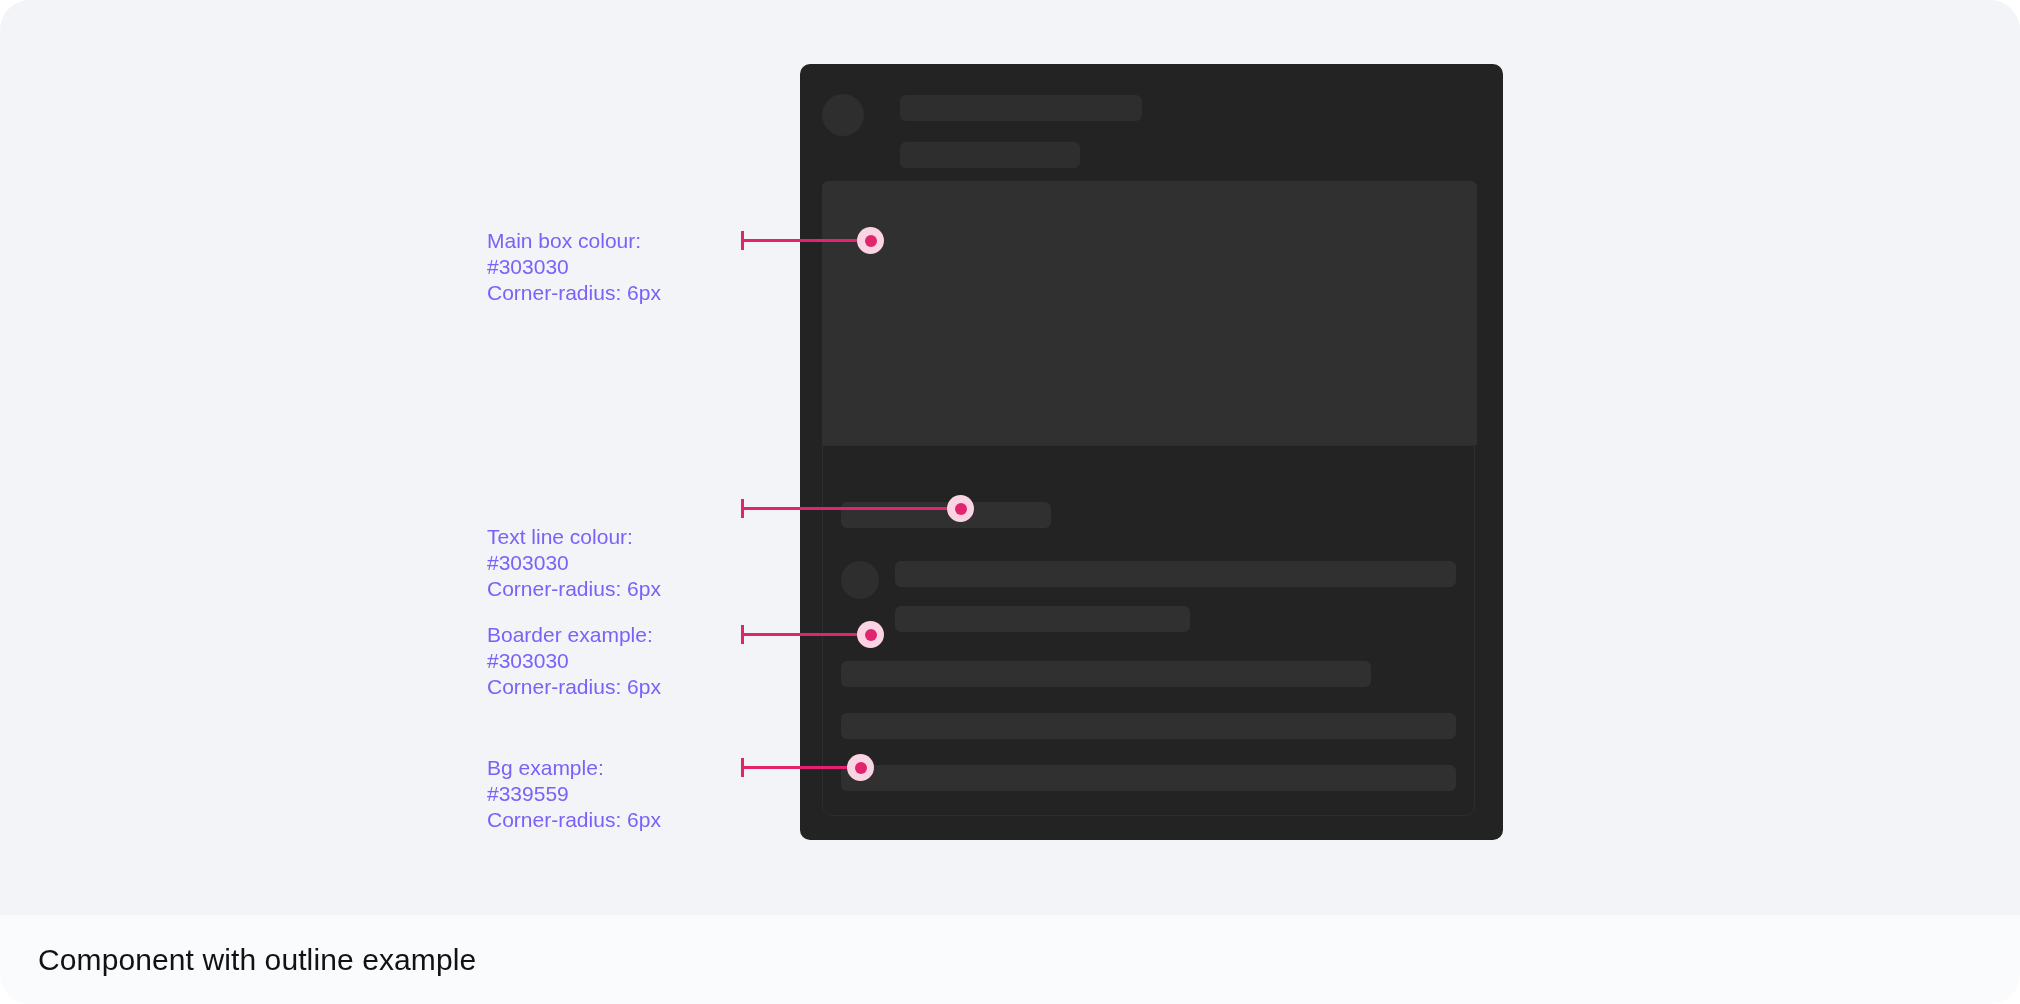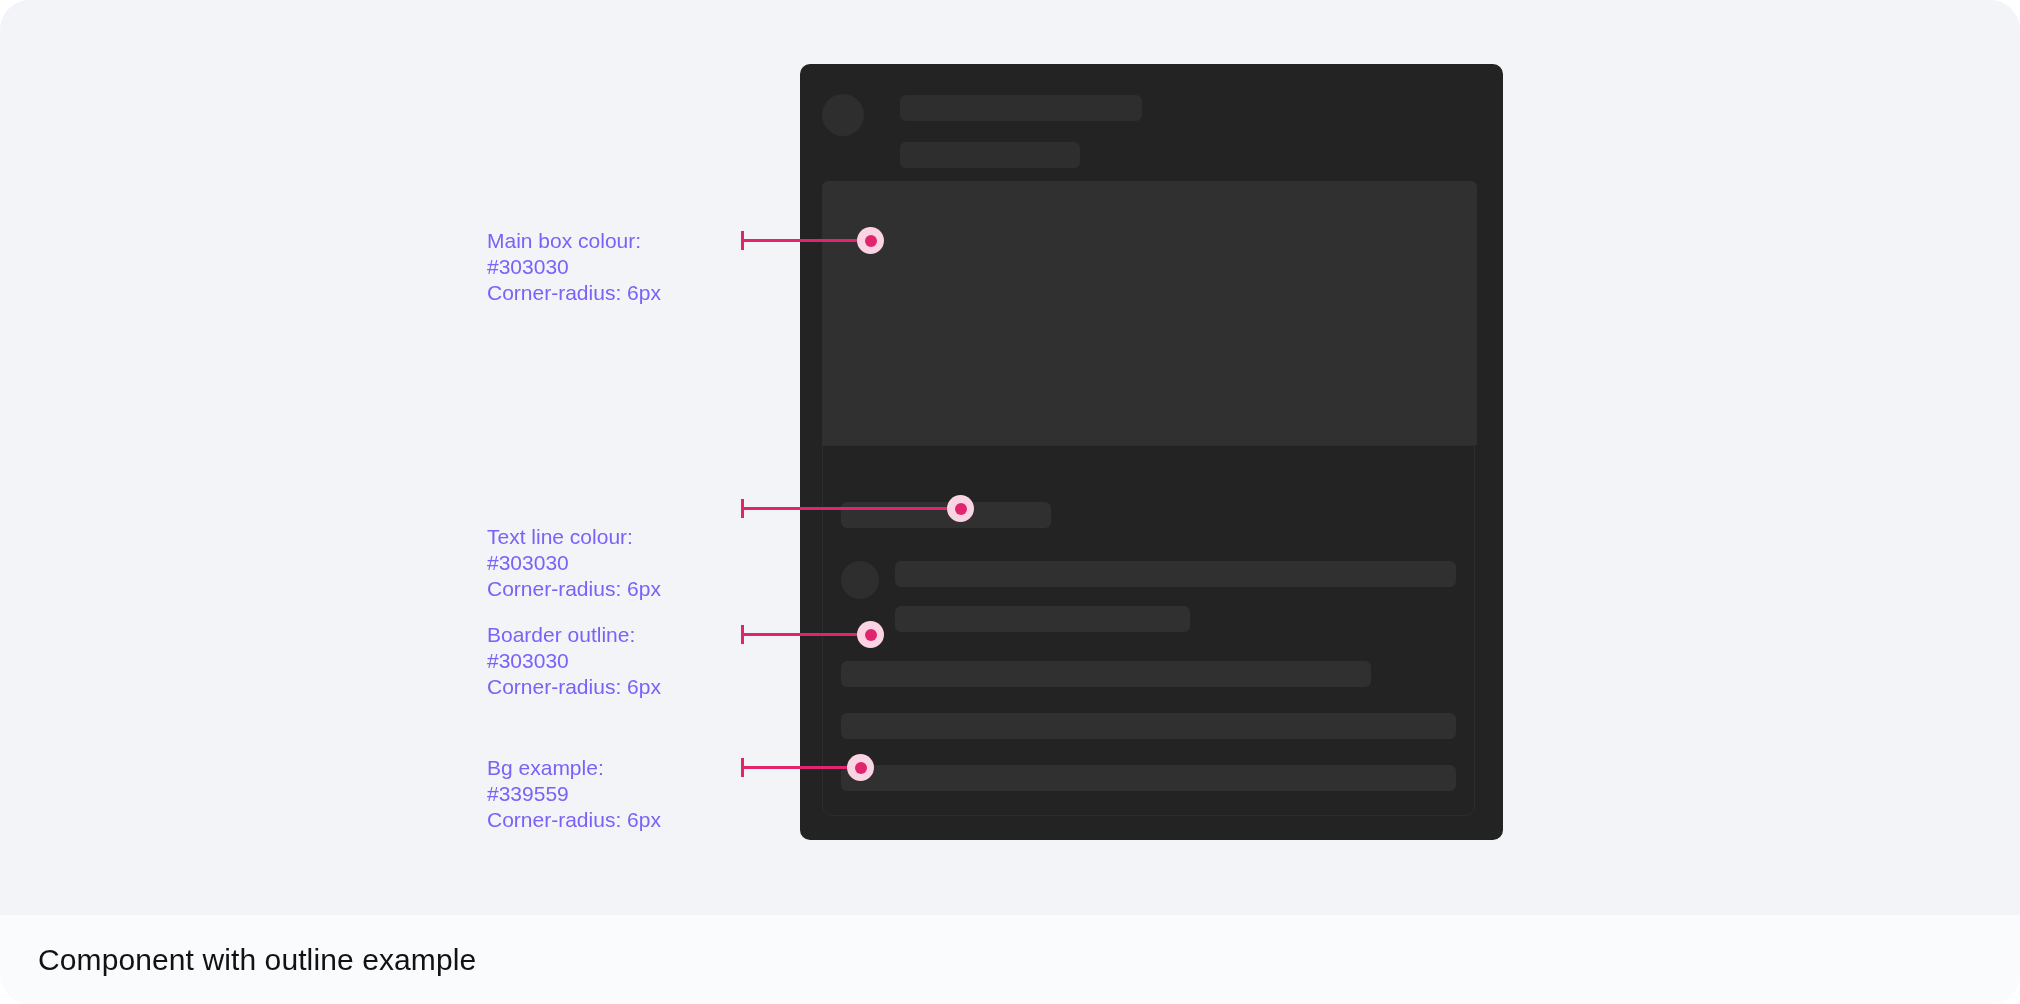--- a/index.html
+++ b/index.html
@@ -266,21 +266,21 @@
       <div>#303030</div>
       <div>Corner-radius: 6px</div>
     </div>
     <div class="leader-cap" style="left:741px; top:499px;"></div>
     <div class="leader" style="left:741px; top:507px; width:220px;"></div>
     <div class="marker" style="left:947px; top:495px;">
       <div class="dot"></div>
     </div>
 
     <div class="anno-label" style="left:487px; top:622px;">
-      <div>Boarder outline:</div>
+      <div>Boarder example:</div>
       <div>#303030</div>
       <div>Corner-radius: 6px</div>
     </div>
     <div class="leader-cap" style="left:741px; top:625px;"></div>
     <div class="leader" style="left:741px; top:633px; width:130px;"></div>
     <div class="marker" style="left:857px; top:621px;">
       <div class="dot"></div>
     </div>
 
     <div class="anno-label" style="left:487px; top:755px;">

